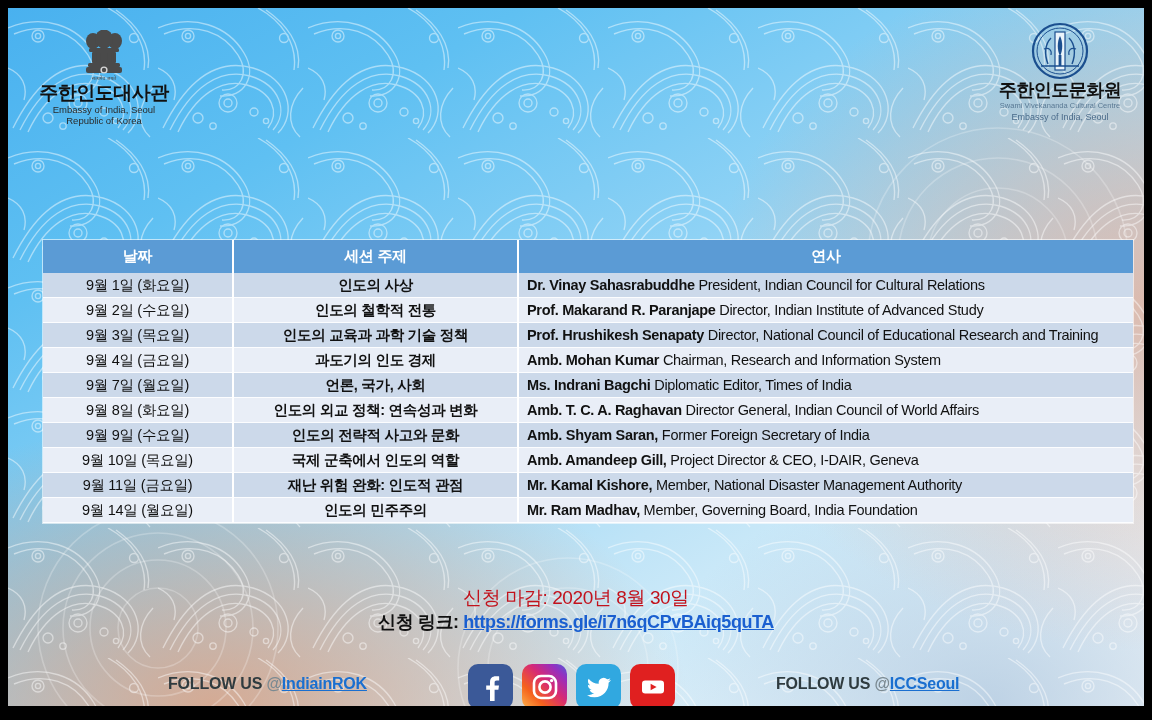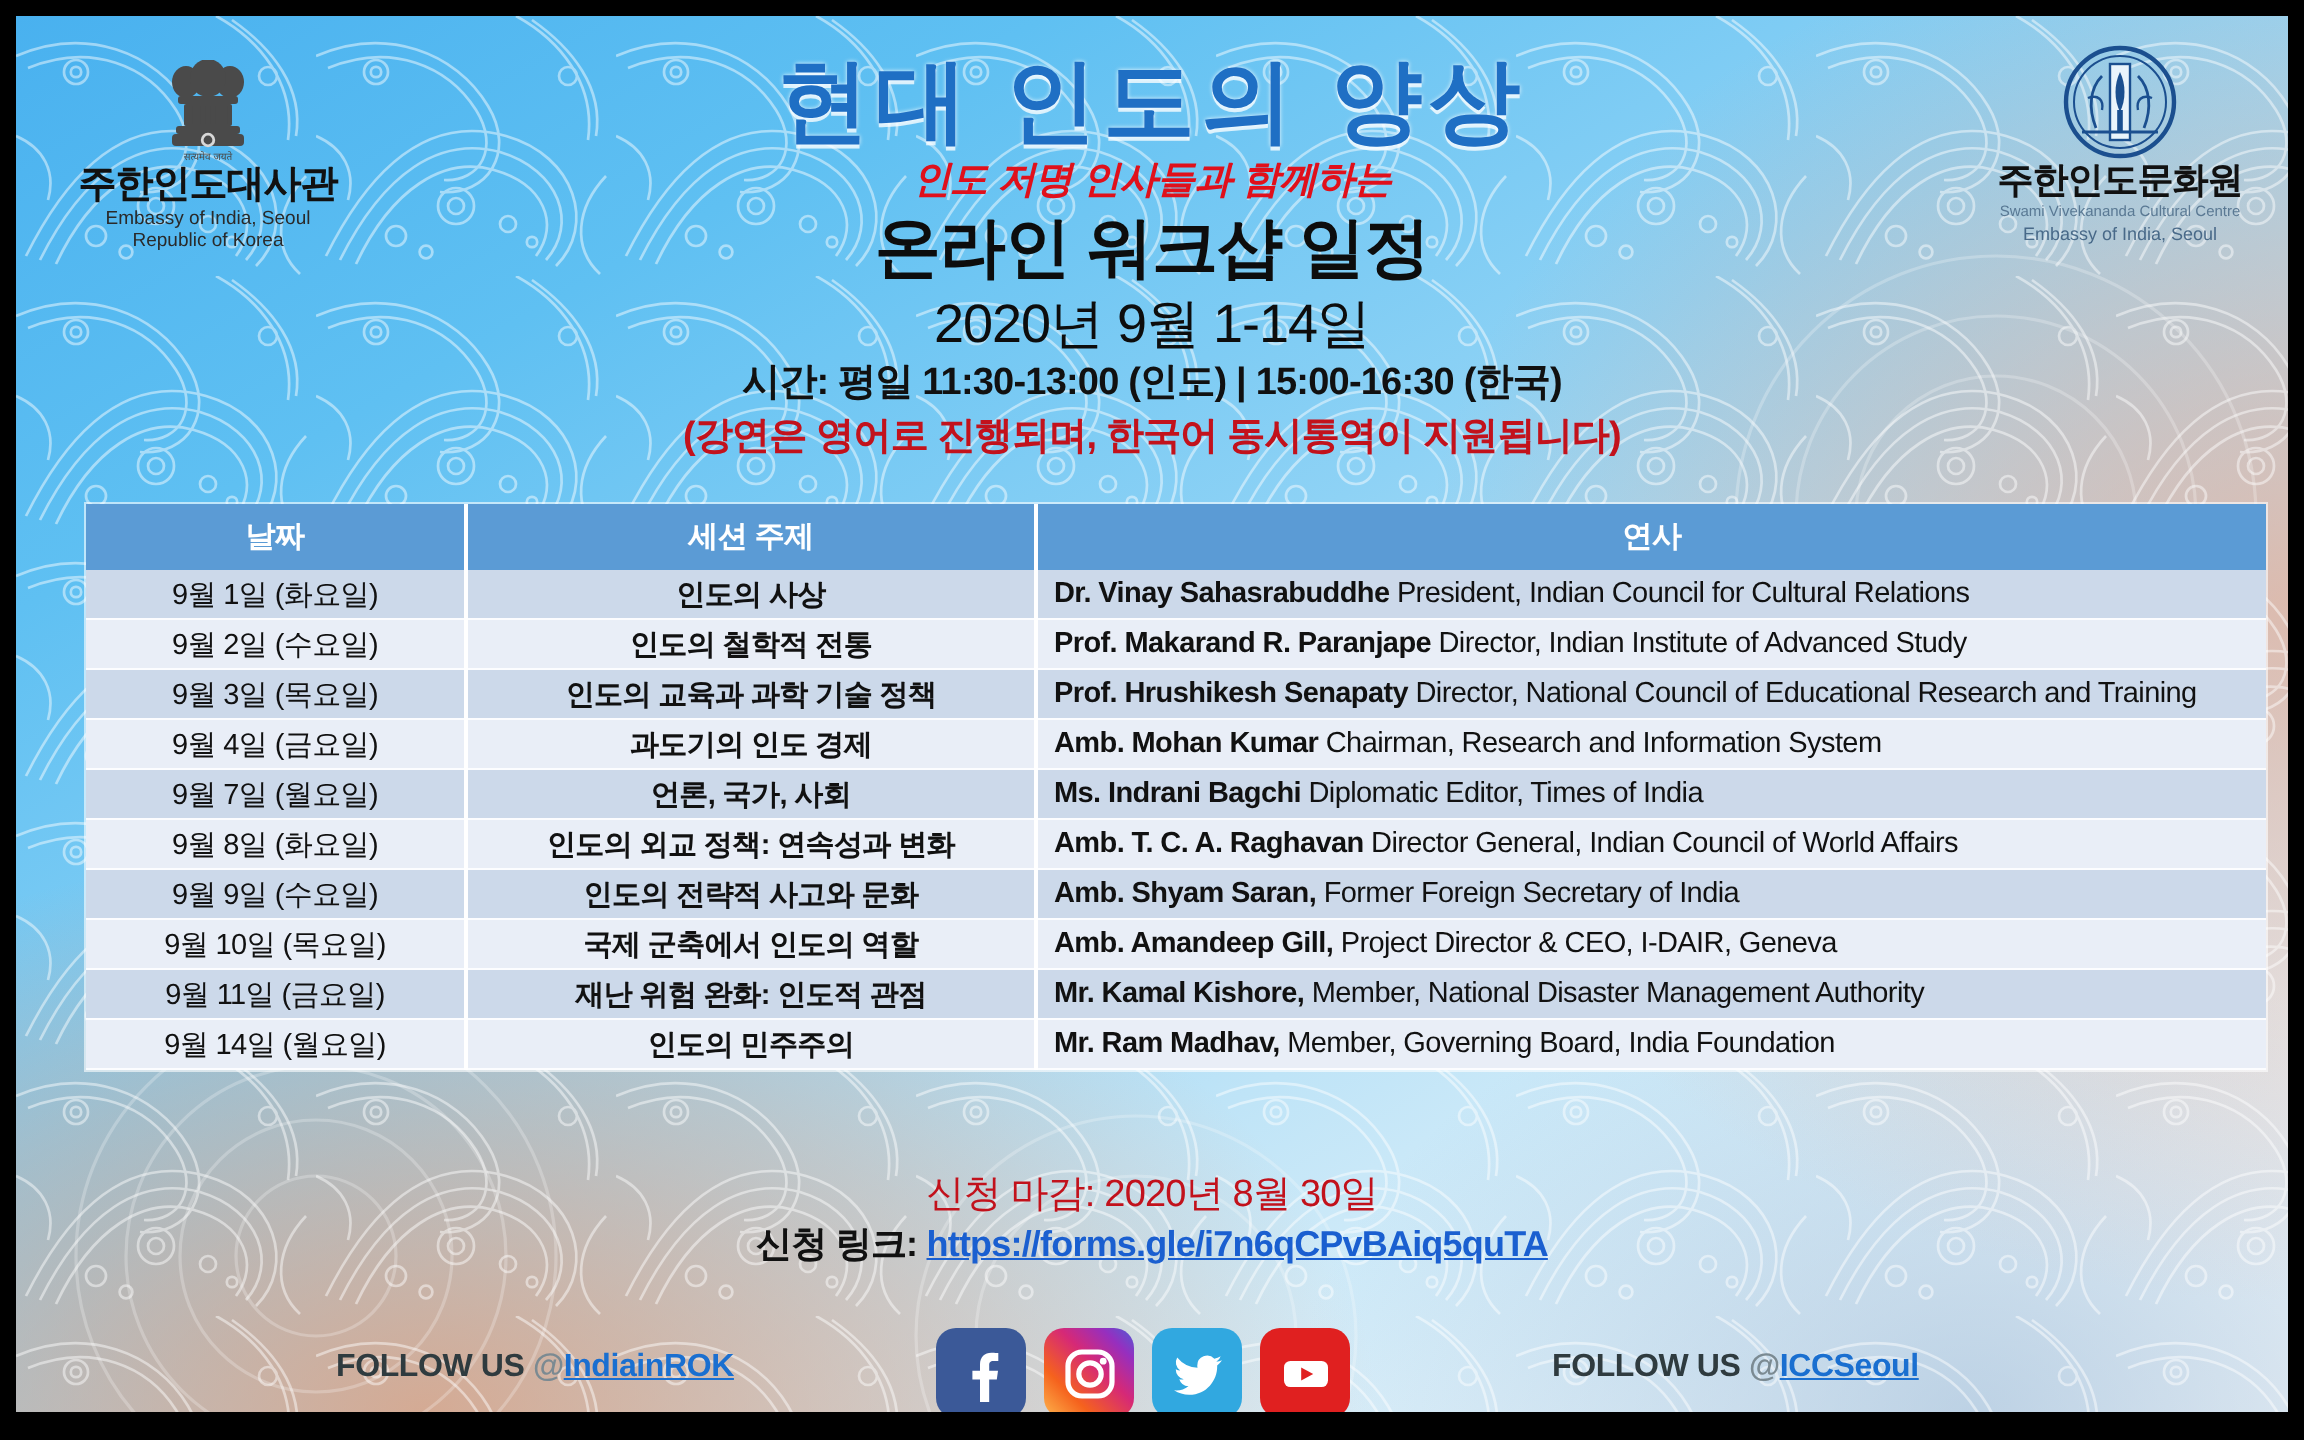--- a/index.html
+++ b/index.html
@@ -47,21 +47,21 @@
   }
   #sub-title{
     margin-top:1px;font-size:33px;line-height:40px;font-weight:bold;color:#0d0d0d;letter-spacing:-.5px;
   }
   #date-line{margin-top:2px;font-size:27px;line-height:32px;color:#0d0d0d;letter-spacing:-.5px;}
   #time-line{margin-top:1px;font-size:19px;line-height:25px;font-weight:bold;color:#111;letter-spacing:-.4px;}
   #note-line{margin-top:2px;font-size:19px;line-height:25px;font-weight:bold;color:#c2121c;letter-spacing:-.4px;}
 
   
   #schedule{
-    position:absolute;left:35px;top:244px;width:1090px;
+    position:absolute;left:35px;top:232px;width:1090px;
     border-collapse:collapse;table-layout:fixed;
     box-shadow:0 0 0 1px rgba(255,255,255,.6);
   }
   #schedule col.c-date{width:190px;}
   #schedule col.c-topic{width:285px;}
   #schedule col.c-speaker{width:615px;}
   #schedule thead th{
     background:#5b9bd5;color:#fff;font-weight:bold;font-size:15px;
     height:31px;text-align:center;border-right:2px solid #fff;letter-spacing:-.3px;
   }
@@ -180,28 +180,20 @@
         <path d="M38 16 C 44 22, 45 32, 41 42" fill="none" stroke="#1b4f8f" stroke-width="1.4"></path>
         <path d="M13 27 C 18 25, 21 28, 20 33" fill="none" stroke="#1b4f8f" stroke-width="1.2"></path>
         <path d="M45 27 C 40 25, 37 28, 38 33" fill="none" stroke="#1b4f8f" stroke-width="1.2"></path>
         <path d="M10 44 H 48" stroke="#1b4f8f" stroke-width="1.4"></path>
       </svg>
       <div class="logo-kr">주한인도문화원</div>
       <div class="logo-en">Swami Vivekananda Cultural Centre</div>
       <div class="logo-en2">Embassy of India, Seoul</div>
     </div>
 
-    <div id="header">
-      <div id="main-title">현대 인도의 양상</div>
-      <div id="sub-red">인도 저명 인사들과 함께하는</div>
-      <div id="sub-title">온라인 워크샵 일정</div>
-      <div id="date-line">2020년  9월 1-14일</div>
-      <div id="time-line">시간: 평일 11:30-13:00 (인도) | 15:00-16:30 (한국)</div>
-      <div id="note-line">(강연은 영어로 진행되며, 한국어 동시통역이 지원됩니다)</div>
-    </div>
 
     <table id="schedule">
       <colgroup>
         <col class="c-date">
           <col class="c-topic">
           <col class="c-speaker">
       </colgroup>
       <thead>
         <tr>
           <th>날짜</th>

